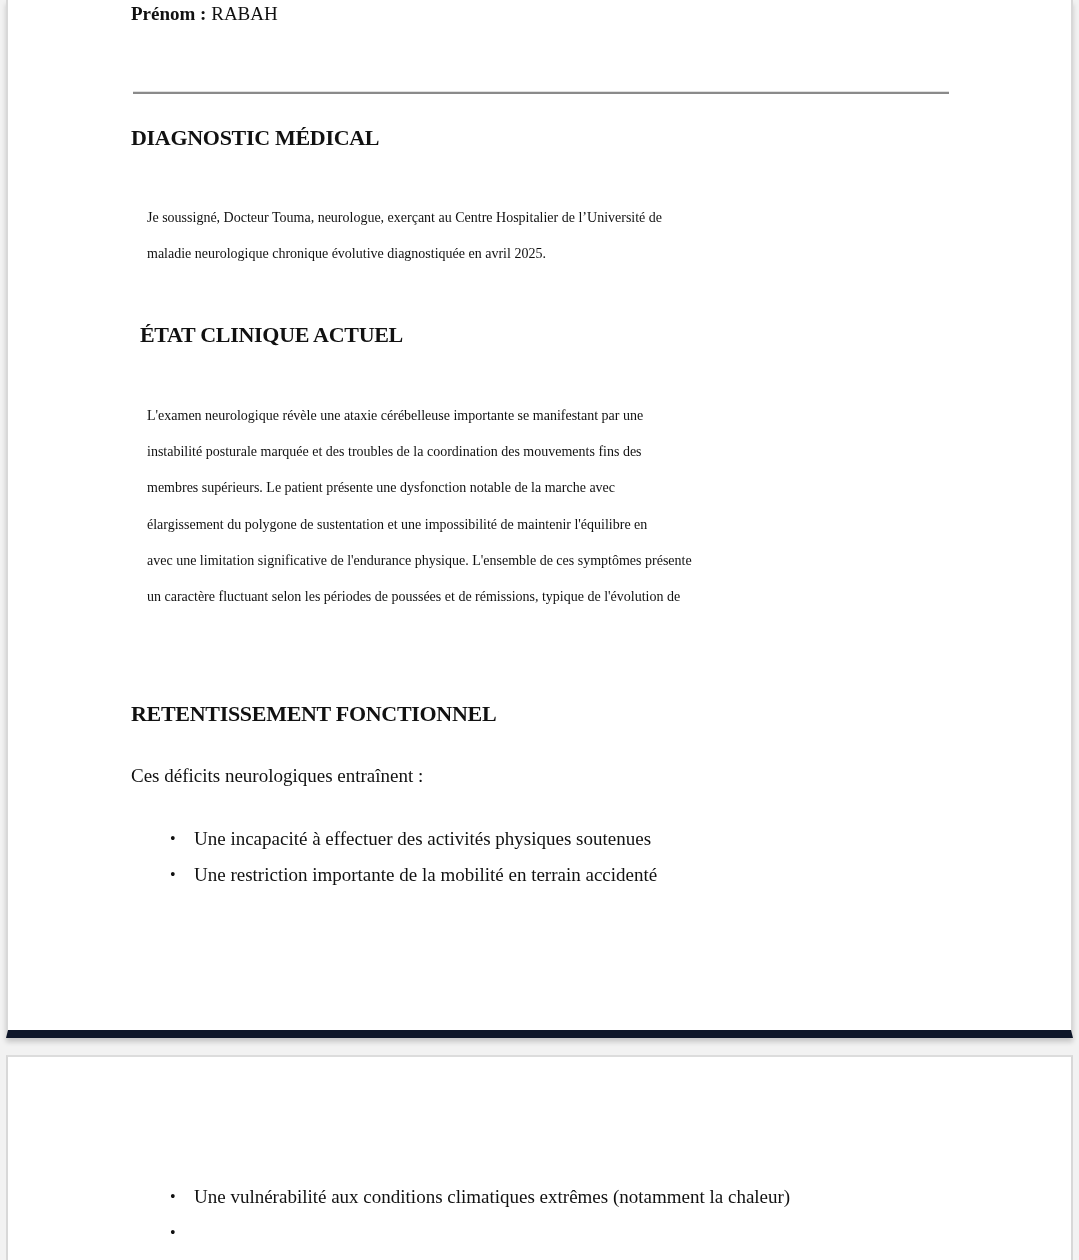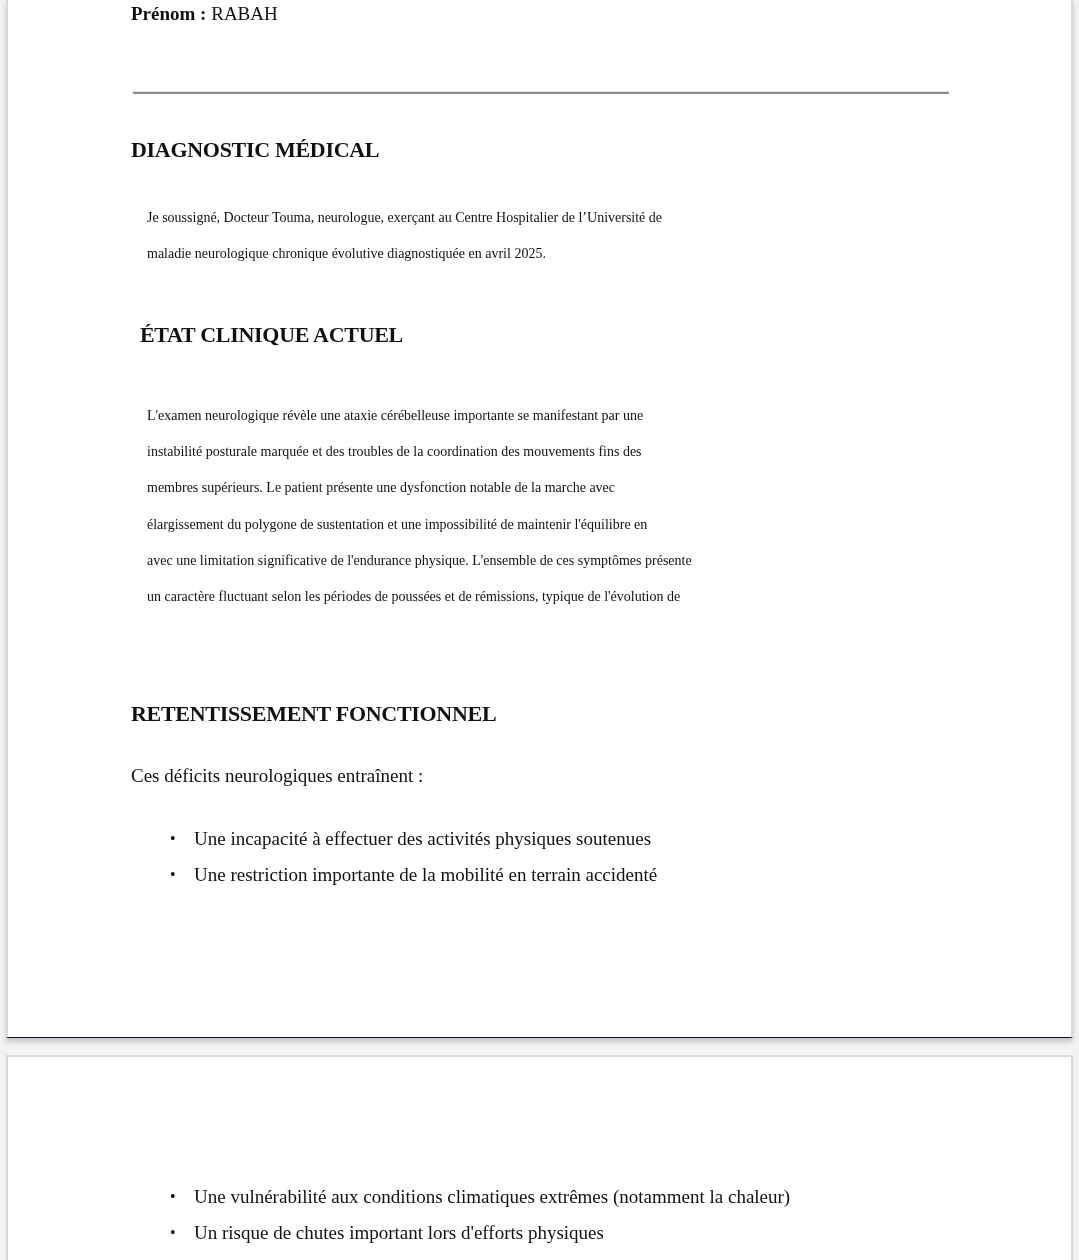--- a/index.html
+++ b/index.html
@@ -13,21 +13,21 @@
   .page {
     position: absolute;
     left: 6px; width: 1067px;
     background: #fff;
     border-left: 2px solid #d8d8d8;
     border-right: 2px solid #d8d8d8;
     box-sizing: border-box;
   }
   #page1 {
     top: 0; height: 1038px;
-    border-bottom: 1px solid #0f172a;
+    border-bottom: 8px solid #0f172a;
     box-shadow: 0 4px 5px rgba(0,0,0,0.18);
   }
   #page2 {
     top: 1055px; height: 205px;
     border-top: 2px solid #dcdcdc;
   }
   .abs { position: absolute; left: 125px; white-space: nowrap; }
   .label { font-weight: bold; }
   .field { font-size: 19px; }
   .rule {
@@ -60,21 +60,21 @@
 <body>
 
 <div class="page" id="page1">
   <div class="abs field" style="top:3px; left:123px;">
     <span class="label">Prénom :</span>
     <span>RABAH</span>
   </div>
 
   <div class="rule"></div>
 
-  <h2 class="abs" style="top:125px; left:123px;margin-top:12px;">DIAGNOSTIC MÉDICAL</h2>
+  <h2 class="abs" style="top:125px; left:123px;">DIAGNOSTIC MÉDICAL</h2>
 
   <div class="para" style="top:184px; left:123px;">
     <p>Je soussigné, Docteur Touma, neurologue, exerçant au Centre Hospitalier de l’Université de</p>
     <p>maladie neurologique chronique évolutive diagnostiquée en avril 2025.</p>
   </div>
 
   <h2 class="abs" style="top:322px; left:132px;">ÉTAT CLINIQUE ACTUEL</h2>
 
   <div class="para" style="top:382px; left:123px;">
     <p>L'examen neurologique révèle une ataxie cérébelleuse importante se manifestant par une</p>
@@ -102,16 +102,15 @@
 </div>
 
 <div class="page" id="page2">
   <ul class="bullets" style="top:122px; left:123px;">
     <li>
       <span class="bullet">•</span>
       <span>Une vulnérabilité aux conditions climatiques extrêmes (notamment la chaleur)</span>
     </li>
     <li>
       <span class="bullet">•</span>
-      <span>Un risque de chutes important lors d'efforts physiques</span>
     </li>
   </ul>
 </div>
 
 </body></html>

